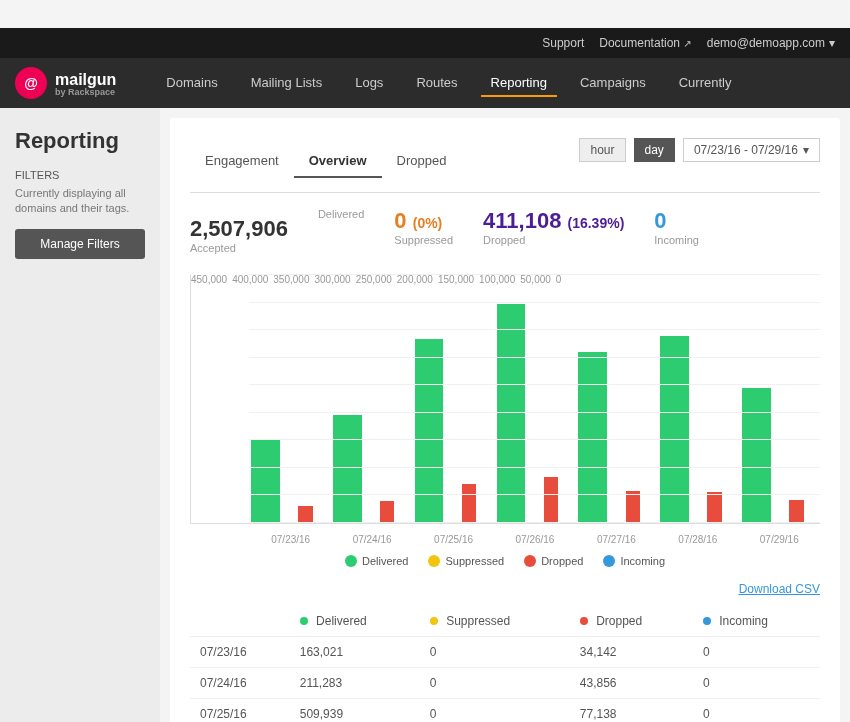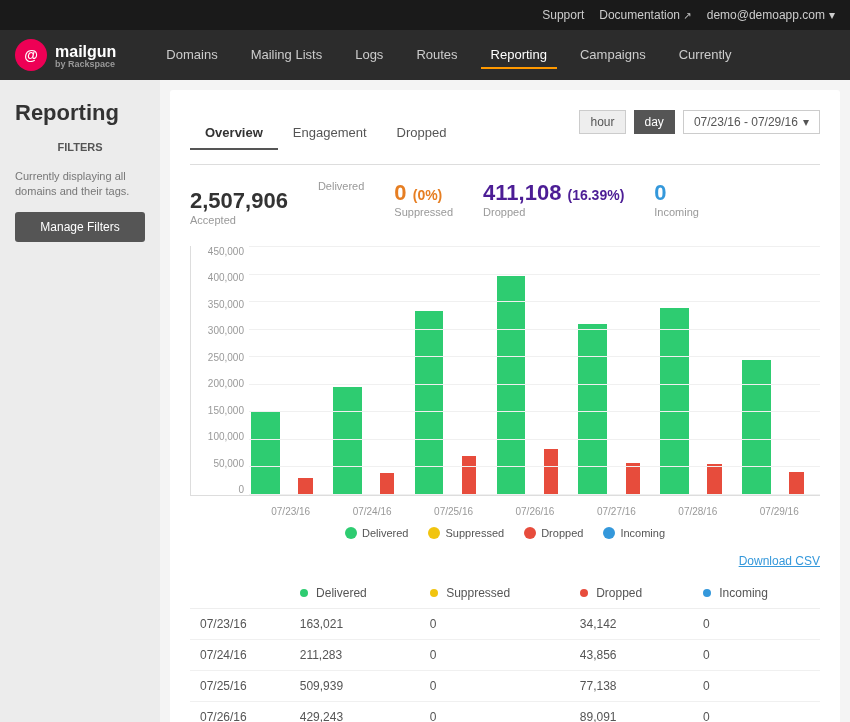--- a/index.html
+++ b/index.html
@@ -9,20 +9,21 @@
     .topbar {
       background: #1a1a1a;
       color: #ccc;
       height: 30px;
       display: flex;
       align-items: center;
       justify-content: flex-end;
       padding: 0 15px;
       font-size: 12px;
       gap: 15px;
+      margin-top: 28px;
     }
     .topbar a { color: #ccc; text-decoration: none; }
     .topbar .user { display: flex; align-items: center; gap: 4px; }
 
     
     .navbar {
       background: #2c2c2c;
       height: 50px;
       display: flex;
       align-items: center;
@@ -66,21 +67,21 @@
     .layout { display: flex; min-height: calc(100vh - 80px); }
 
     
     .sidebar {
       width: 160px;
       background: #ececec;
       padding: 20px 15px;
       flex-shrink: 0;
     }
     .page-title { font-size: 22px; font-weight: bold; color: #333; margin-bottom: 15px; }
-    .filters-label { font-size: 11px; font-weight: bold; color: #555; margin-bottom: 16px; text-align: center; }
+    .filters-label { font-size: 11px; font-weight: normal; color: #555; margin-bottom: 5px; }
     .filters-desc { font-size: 11px; color: #777; margin-bottom: 12px; line-height: 1.4; }
     .manage-btn {
       background: #555;
       color: white;
       border: none;
       padding: 8px 12px;
       font-size: 12px;
       cursor: pointer;
       border-radius: 3px;
       width: 100%;
@@ -158,21 +159,21 @@
       align-items: flex-end;
       padding-left: 60px;
     }
     .y-axis {
       position: absolute;
       left: 0;
       top: 0;
       bottom: 0;
       width: 58px;
       display: flex;
-      flex-direction: column;
+      flex-direction: row;
       justify-content: space-between;
       padding-bottom: 0;
     }
     .y-label {
       font-size: 10px;
       color: #999;
       text-align: right;
       padding-right: 5px;
     }
     .chart-bars {
@@ -317,22 +318,22 @@
     <div class="page-title">Reporting</div>
     <div class="filters-label">FILTERS</div>
     <div class="filters-desc">Currently displaying all domains and their tags.</div>
     <button class="manage-btn">Manage Filters</button>
   </div>
 
   <div class="main-content">
 
     <div style="display:flex; justify-content:space-between; align-items:flex-end; margin-bottom:15px;">
       <div class="tabs" style="border-bottom:none; margin-bottom:0;">
+        <div class="tab">Engagement</div>
         <div class="tab active">Overview</div>
-        <div class="tab">Engagement</div>
         <div class="tab">Dropped</div>
       </div>
       <div class="header-controls">
         <button class="toggle-btn">hour</button>
         <button class="toggle-btn active">day</button>
         <div class="date-range">
           <span>07/23/16 - 07/29/16</span>
           <span>▾</span>
         </div>
       </div>

